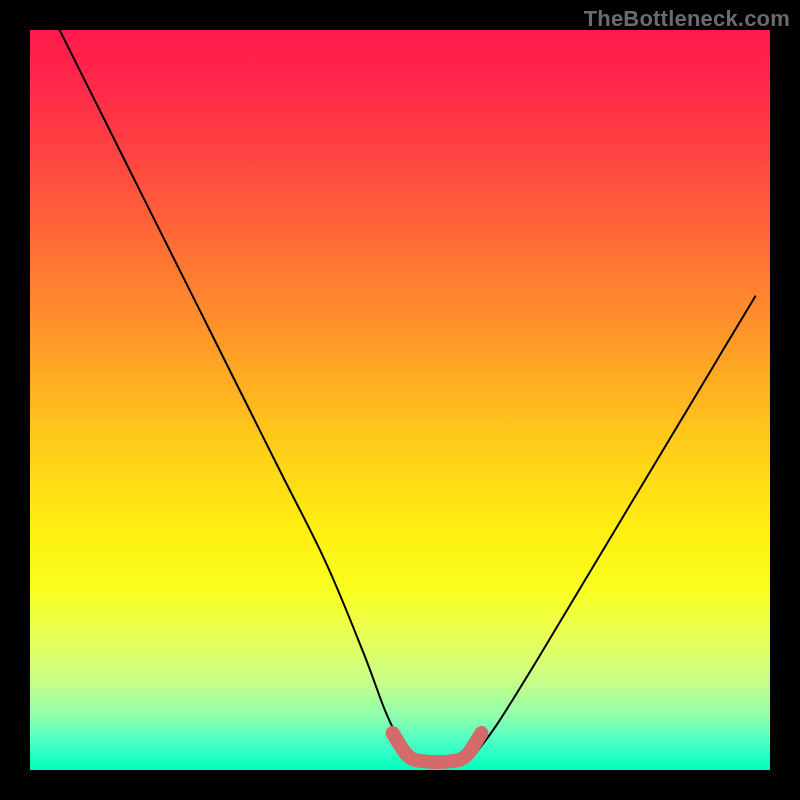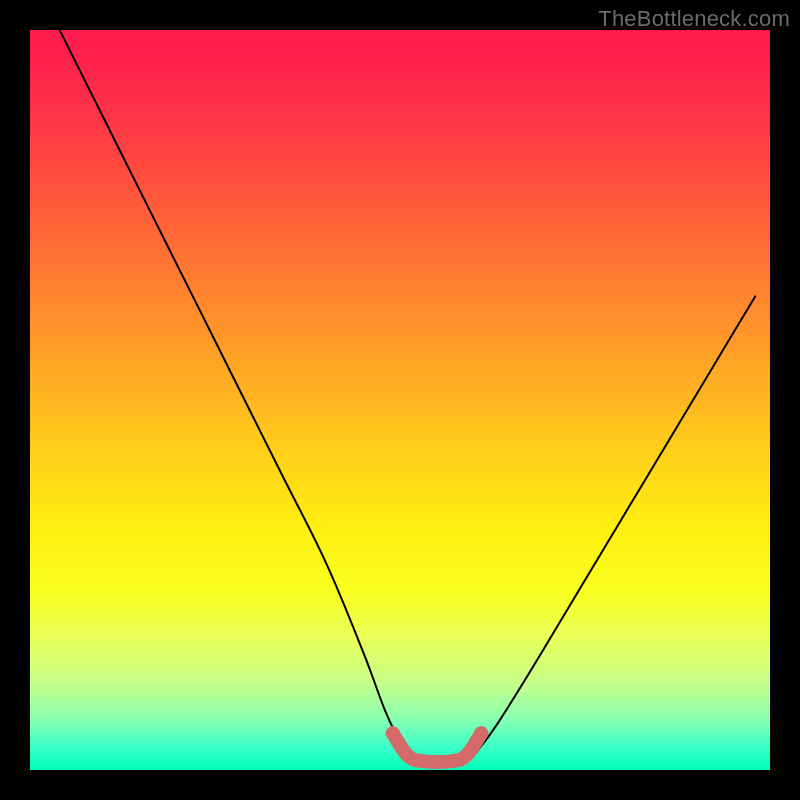--- a/index.html
+++ b/index.html
@@ -42,21 +42,21 @@
       #3affc8 97%,
       #00ffbb 100%
     );
   }
   .watermark {
     position: absolute;
     top: 6px;
     right: 10px;
     color: #6b6b6b;
     font-size: 22px;
-    font-weight: 400;
+    font-weight: 700;
     letter-spacing: 0.2px;
     user-select: none;
   }
   svg.curves {
     position: absolute;
     left: 0;
     top: 0;
     width: 740px;
     height: 740px;
     overflow: visible;

